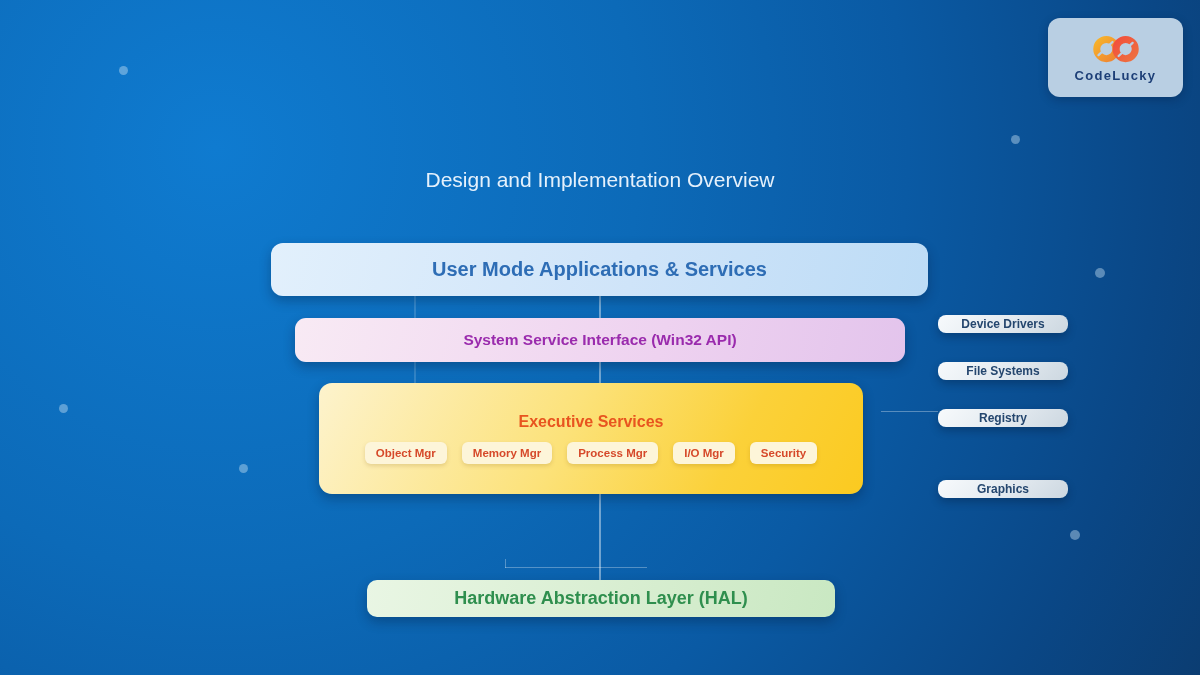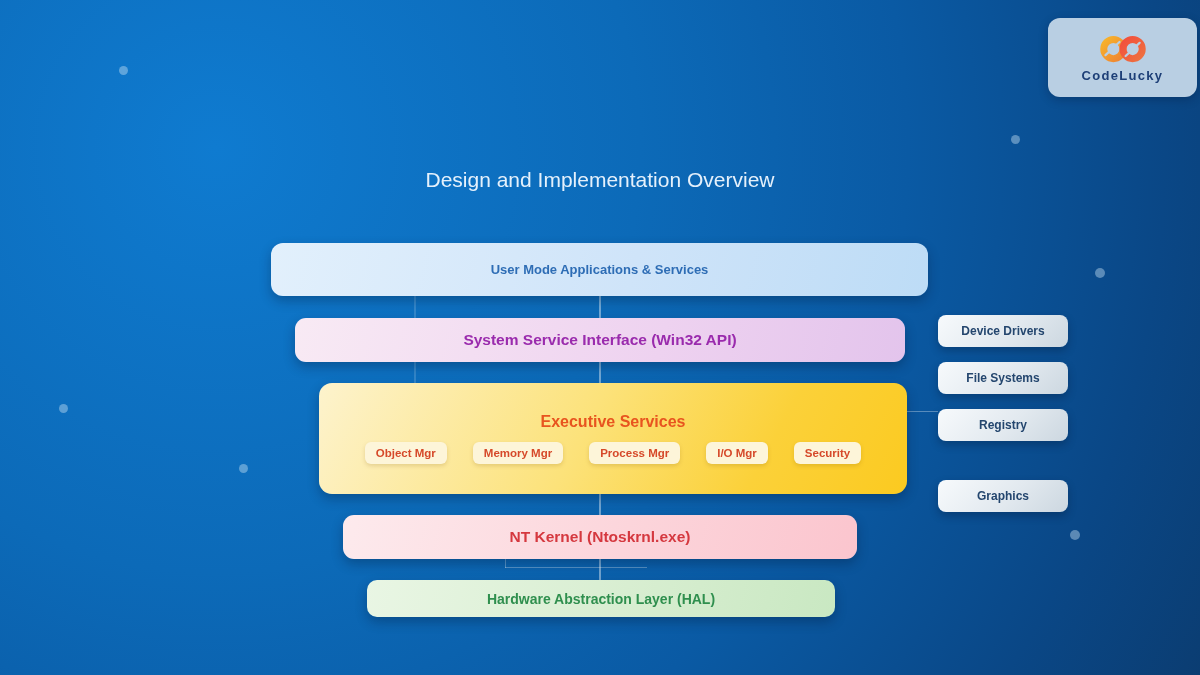--- a/index.html
+++ b/index.html
@@ -49,77 +49,77 @@
     align-items: center;
     justify-content: center;
     font-weight: 700;
     box-shadow: 0 5px 12px rgba(0, 20, 45, 0.30);
     z-index: 2;
   }
   .layer-user {
     left: 271px; top: 243px; width: 657px; height: 53px;
     border-radius: 12px;
     background: linear-gradient(105deg, #e2f0fc 0%, #cfe4f9 55%, #bddcf6 100%);
-    color: #2e6db5; font-size: 13px;
+    color: #2e6db5; font-size: 20px;
   }
   .layer-sys {
     left: 295px; top: 318px; width: 610px; height: 44px;
     border-radius: 11px;
     background: linear-gradient(105deg, #f8eaf4 0%, #eed2f0 60%, #e3c4ec 100%);
     color: #9a2bad; font-size: 15.5px;
   }
   .layer-exec {
-    left: 319px; top: 383px; width: 588px; height: 111px;
+    left: 319px; top: 383px; width: 544px; height: 111px;
     border-radius: 13px;
     background: linear-gradient(118deg, #fdf3cd 0%, #fce27a 45%, #fbd139 75%, #fbca20 100%);
     flex-direction: column;
     gap: 11px;
   }
   .exec-title { color: #e8541f; font-size: 16px; font-weight: 700; }
-  .exec-pills { display: flex; gap: 26px; }
+  .exec-pills { display: flex; gap: 15px; }
   .pill {
     background: #fdf5d9;
     color: #d6492a;
     font-size: 11.5px;
     font-weight: 700;
     padding: 5px 11px;
     border-radius: 6px;
     box-shadow: 0 2px 4px rgba(120, 80, 0, 0.18);
   }
   .layer-ntk {
     left: 343px; top: 515px; width: 514px; height: 44px;
     border-radius: 11px;
     background: linear-gradient(105deg, #fdeaed 0%, #fcd5db 55%, #fbc5ce 100%);
     color: #d5383f; font-size: 15.5px;
   }
   .layer-hal {
     left: 367px; top: 580px; width: 468px; height: 37px;
     border-radius: 10px;
     background: linear-gradient(105deg, #e9f6e4 0%, #d8eed1 55%, #c9e8c2 100%);
-    color: #2f8f4e; font-size: 14px;
+    color: #2f8f4e; font-size: 18px;
   }
 
   .module {
     position: absolute;
     left: 938px;
-    width: 130px; height: 32px;
+    width: 130px; height: 18px;
     display: flex; align-items: center; justify-content: center;
     border-radius: 8px;
     background: linear-gradient(135deg, #f7fafc 0%, #e2e9ef 55%, #ccd7e0 100%);
     color: #24466e;
     font-size: 12px;
     font-weight: 700;
     box-shadow: 0 4px 8px rgba(0, 20, 45, 0.30);
     z-index: 2;
   }
 
   .logo-card {
     position: absolute;
     left: 1048px; top: 18px;
-    width: 149px; height: 79px;
+    width: 135px; height: 79px;
     border-radius: 12px;
     background: #b9cfe3;
     display: flex;
     flex-direction: column;
     align-items: center;
     justify-content: center;
     gap: 3px;
     box-shadow: 0 3px 10px rgba(0, 15, 40, 0.25);
     z-index: 3;
   }
@@ -182,23 +182,20 @@
     <div class="exec-title">Executive Services</div>
     <div class="exec-pills">
       <span class="pill">Object Mgr</span>
       <span class="pill">Memory Mgr</span>
       <span class="pill">Process Mgr</span>
       <span class="pill">I/O Mgr</span>
       <span class="pill">Security</span>
     </div>
   </div>
 
-  <div class="layer layer-ntk">
-    <span>NT Kernel (Ntoskrnl.exe)</span>
-  </div>
 
   <div class="layer layer-hal">
     <span>Hardware Abstraction Layer (HAL)</span>
   </div>
 
   <div class="module" style="top:315px;">
     <span>Device Drivers</span>
   </div>
   <div class="module" style="top:362px;">
     <span>File Systems</span>

